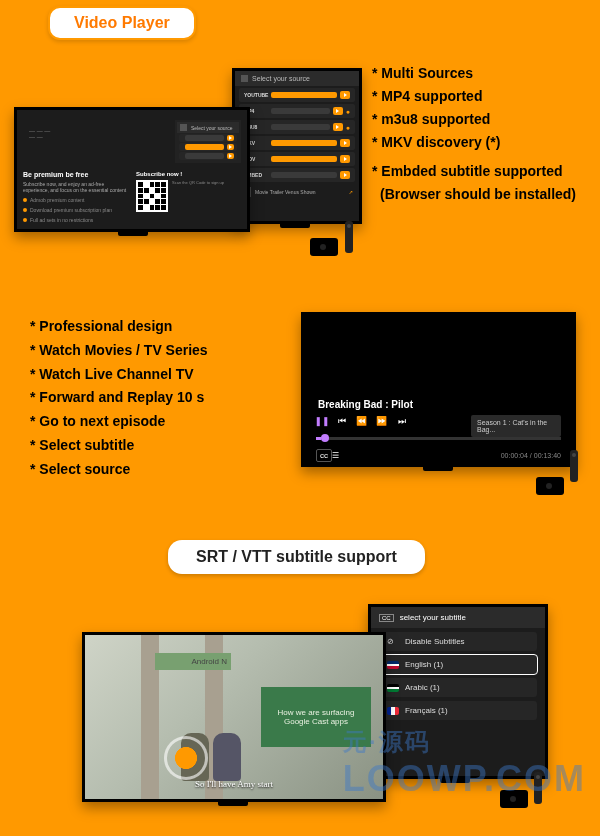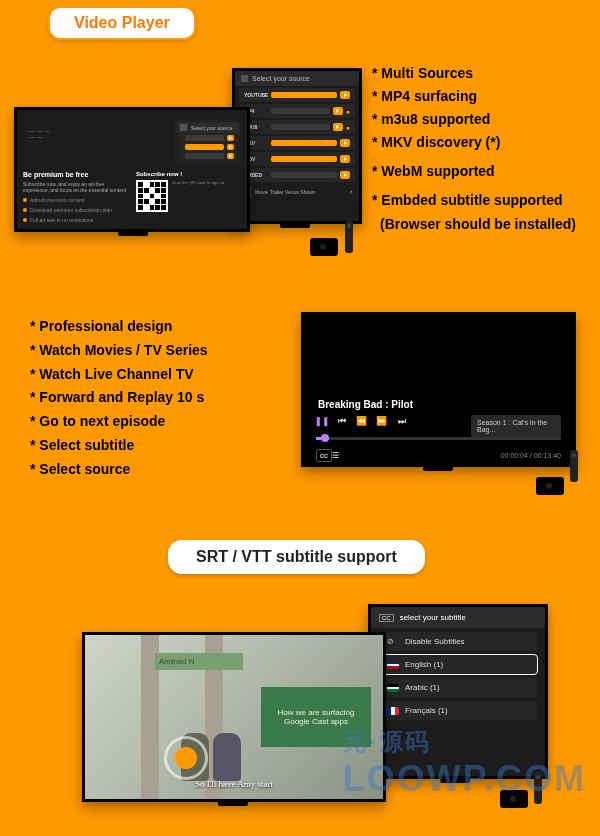--- a/index.html
+++ b/index.html
@@ -158,21 +158,21 @@
     width:304px; height:170px; top:28px; left:82px;
     background:#ccc;
   }
   .photo-scene {
     position:relative; width:100%; height:100%;
     background:linear-gradient(135deg,#cfd4c7 0%,#b5bdaf 40%,#8a9283 100%);
     overflow:hidden;
   }
   .pillar{position:absolute; top:0; bottom:0; width:18px; background:#a8a090;}
   .pillar.p1{left:56px;} .pillar.p2{left:120px;}
-  .sign{ position:absolute; top:18px; left:70px; width:88px; background:#78a070; color:#444; font-size:8px; padding:4px; }
+  .sign{ position:absolute; top:18px; left:70px; width:76px; background:#78a070; color:#444; font-size:8px; padding:4px;text-align:right; }
   .green-board{
     position:absolute; top:52px; left:176px; width:110px; height:60px; background:#3a7a4a;
     color:#e8f0e0; font-size:8px; padding:10px; display:flex; align-items:center; justify-content:center; text-align:center;
   }
   .person{position:absolute; bottom:18px; width:28px; height:48px; background:#665; border-radius:10px 10px 4px 4px;}
   .person.pa{left:96px;} .person.pb{left:128px; background:#556;}
   .caption-txt{
     position:absolute; bottom:10px; left:0; right:0; text-align:center;
     color:#fff; font-size:9px; font-family:Georgia,serif;
     text-shadow:0 1px 2px #000;
@@ -306,24 +306,23 @@
     </div>
   </div>
   <div class="stand" style="top:174px; left:118px;"></div>
 
   <div class="appletv" style="top:180px; left:310px;"></div>
   <div class="remote" style="top:163px; left:345px;"></div>
 </div>
 
 <div class="features features-right">
   <div>* Multi Sources</div>
-  <div>* MP4 surfacing</div>
+  <div>* MP4 supported</div>
   <div>* m3u8 supported</div>
   <div>* MKV discovery (*)</div>
-  <div style="margin-top:6px;">* WebM supported</div>
   <div style="margin-top:6px;">* Embded subtitle supported</div>
   <div style="padding-left:8px;">  (Browser should be installed)</div>
 </div>
 
 <div class="section2">
   <div class="tv tv-player">
     <div class="player-body">
       <div class="player-title">Breaking Bad : Pilot</div>
       <div class="ctrl-row">
         <span class="ctrl accent">❚❚</span>

